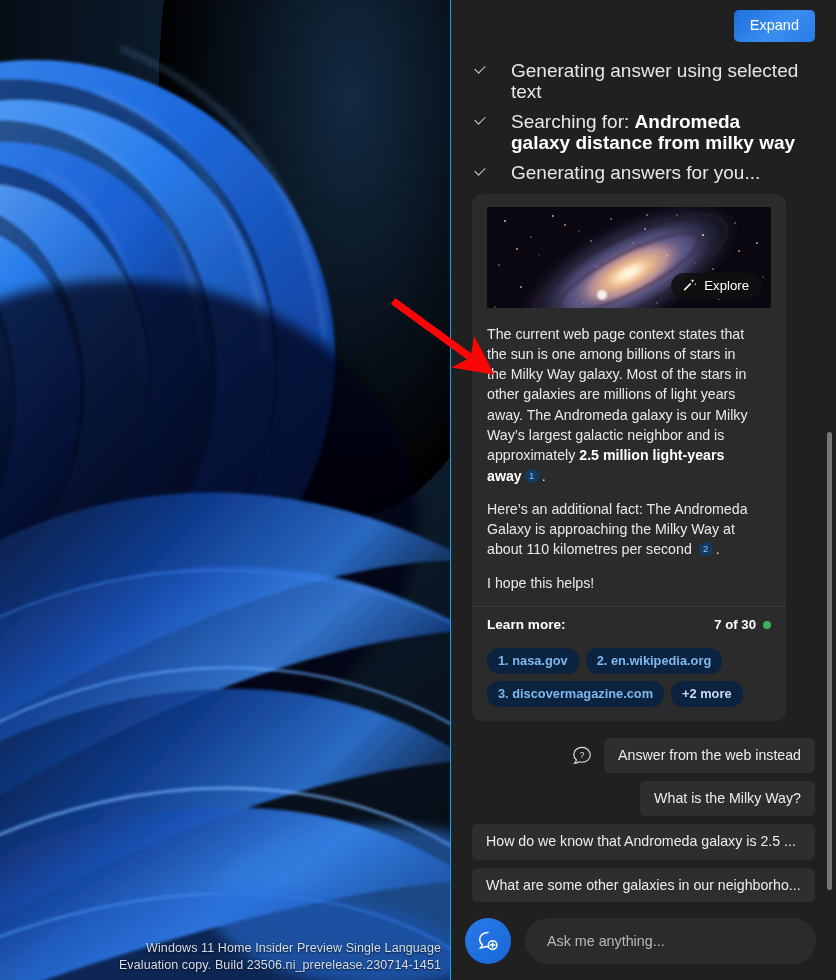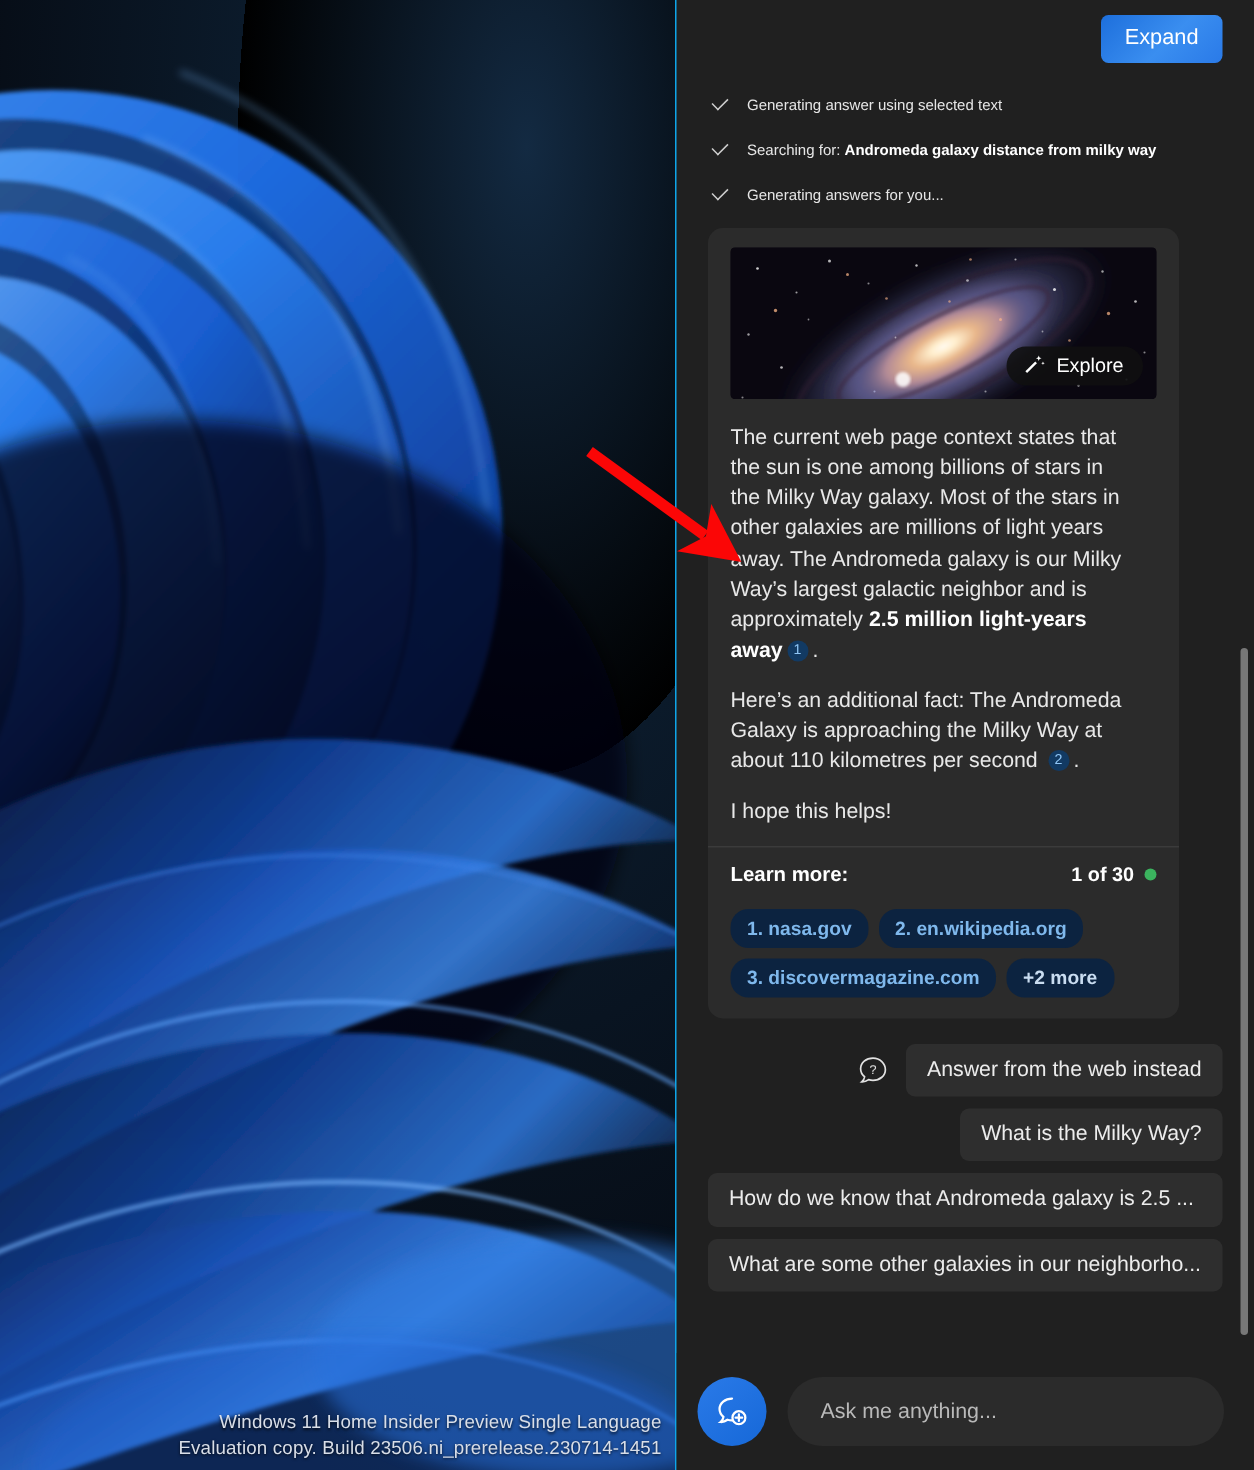--- a/index.html
+++ b/index.html
@@ -74,24 +74,24 @@
   }
 
   
   .steps {
     margin-top: 18px;
     padding-left: 8px;
   }
   .step {
     display: flex;
     align-items: flex-start;
-    gap: 10px;
+    gap: 23px;
     margin-bottom: 9px;
     color: #e6e6e6;
-    font-size: 10px;
+    font-size: 19px;
     line-height: 21px;
   }
   .check {
     width: 15px; height: 15px;
     flex: 0 0 15px;
     margin-top: 3px;
     position: relative;
   }
   .check::after {
     content: "";
@@ -513,21 +513,21 @@
 
           <p>I hope this helps!</p>
         </div>
 
         <div class="divider"></div>
 
         <div class="learn">
           <div class="learn-head">
             <span class="learn-title">Learn more:</span>
             <span class="learn-count">
-              <span>1 of 30</span>
+              <span>7 of 30</span>
               <span class="dot-green"></span>
             </span>
           </div>
           <div class="chips">
             <span class="chip">1. nasa.gov</span>
             <span class="chip">2. en.wikipedia.org</span>
             <span class="chip">3. discovermagazine.com</span>
             <span class="chip more">+2 more</span>
           </div>
         </div>

